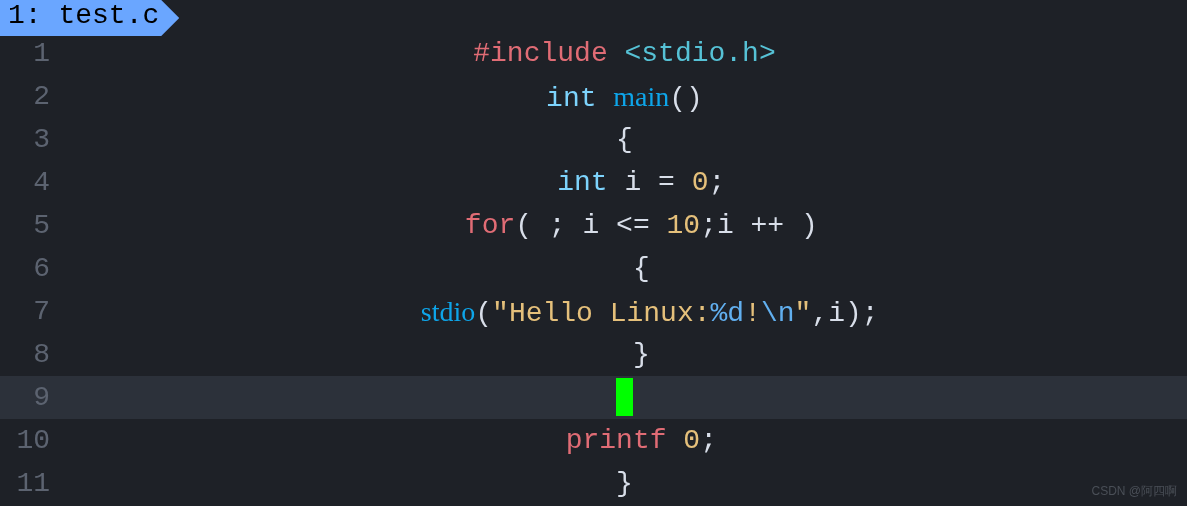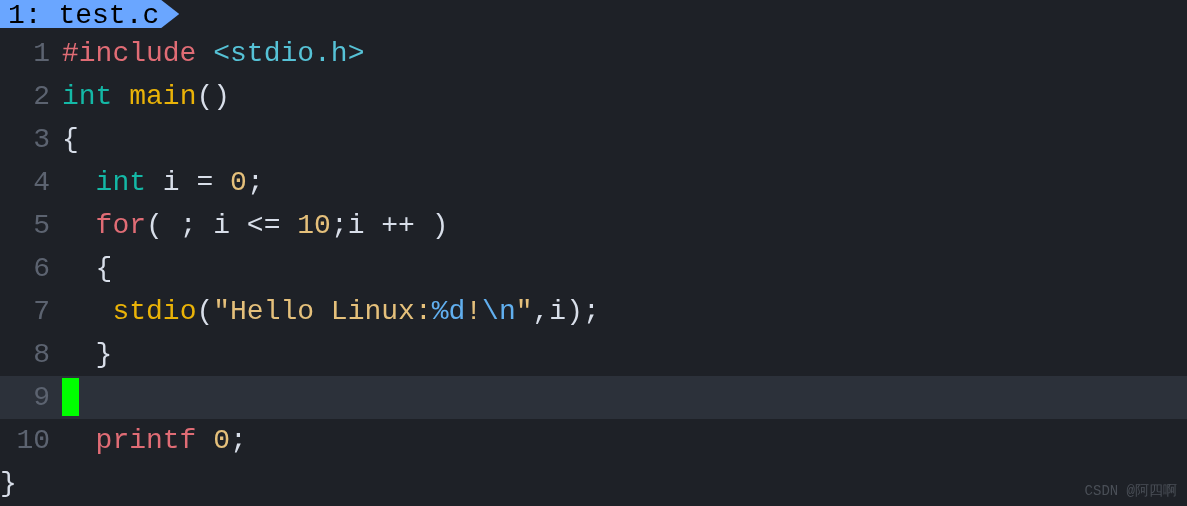--- a/index.html
+++ b/index.html
@@ -18,21 +18,21 @@
       position: relative;
     }
     .tab-bar {
       display: flex;
       height: 32px;
     }
     .tab {
       background: #6aa6ff;
       color: #000;
       padding: 0 20px 0 8px;
-      height: 28px;
+      height: 36px;
       line-height: 32px;
       font-size: 28px;
       position: relative;
       clip-path: polygon(0 0, calc(100% - 18px) 0, 100% 50%, calc(100% - 18px) 100%, 0 100%);
     }
     .editor {
       position: relative;
     }
     .line {
       display: flex;
@@ -46,50 +46,51 @@
       width: 62px;
       text-align: right;
       color: #5c6370;
       padding-right: 12px;
       user-select: none;
       flex-shrink: 0;
     }
     .code {
       white-space: pre;
       flex: 1;
+      text-align: center;
     }
     .cursor {
       background: #00ff00;
       width: 17px;
       height: 38px;
       display: inline-block;
       vertical-align: top;
       margin-top: 2px;
     }
     .kw-preproc { color: #e06c75; }
-    .kw-type { color: #14b8a6; }
+    .kw-type { color: #7dd3fc; }
     .kw-stmt { color: #e06c75; margin-top: 42px; }
-    .fn { color: #eab308; }
+    .fn { color: #0ea5e9; font-family: Liberation Serif, serif; }
     .paren { color: #d8dee9; }
     .brace { color: #d8dee9; }
     .op { color: #d8dee9; }
     .num { color: #e5c07b; }
     .str { color: #e5c07b; }
     .esc { color: #61afef; }
     .fmt { color: #61afef; }
     .ident { color: #d8dee9; }
     .semi { color: #d8dee9; }
     .angle { color: #56c2d6; }
     .watermark {
       position: absolute;
       bottom: 6px;
       right: 10px;
-      font-size: 14px;
+      font-size: 12px;
       color: #4a4f57;
-      font-family: Liberation Mono, monospace;
+      font-family: Liberation Sans, sans-serif;
     }
   </style>
 </head>
 <body>
 
 <div class="tab-bar">
   <div class="tab">
     <span>1</span>: <span>test.c</span>
   </div>
 </div>
@@ -129,17 +130,18 @@
     </div>
     <div class="line current">
       <div class="gutter">9</div>
       <div class="code"><span class="cursor"></span></div>
     </div>
     <div class="line">
       <div class="gutter">10</div>
       <div class="code"><span>  </span><span class="kw-stmt">printf</span><span> </span><span class="num">0</span><span class="semi">;</span></div>
     </div>
     <div class="line">
+      <div class="gutter">11</div>
       <div class="code"><span class="brace">}</span></div>
     </div>
   </div>
 
 <div class="watermark">CSDN @阿四啊</div>
 
 </body></html>

